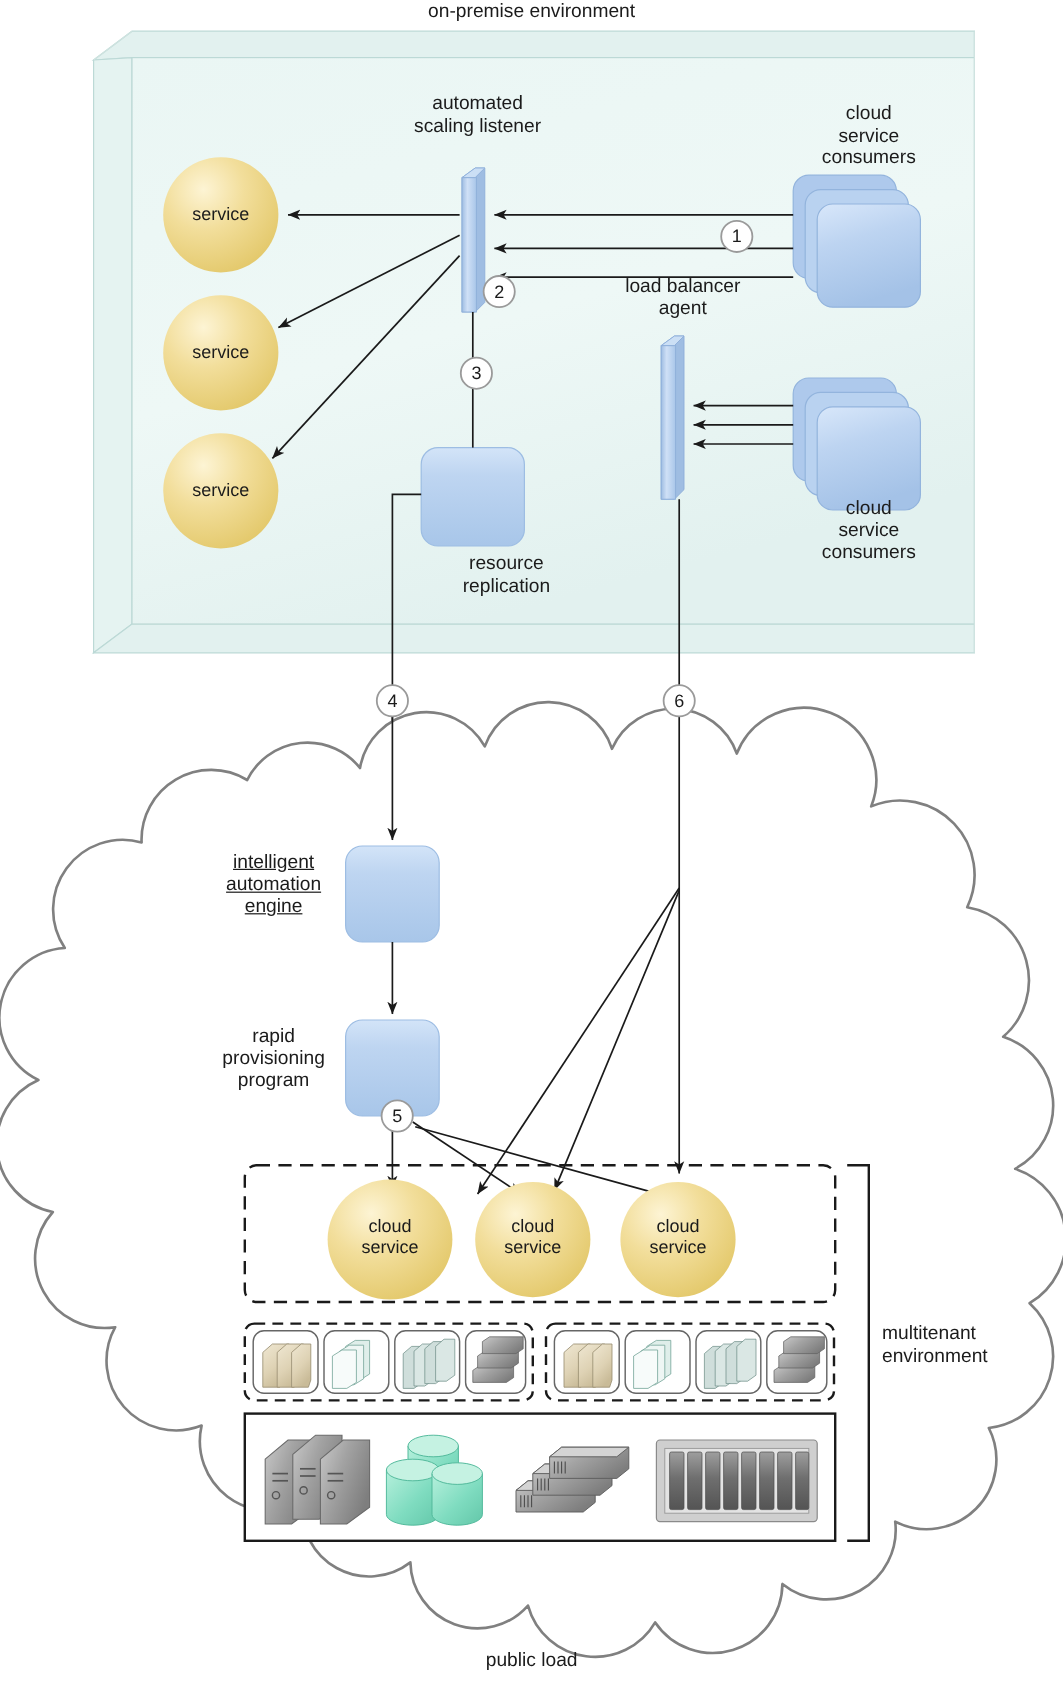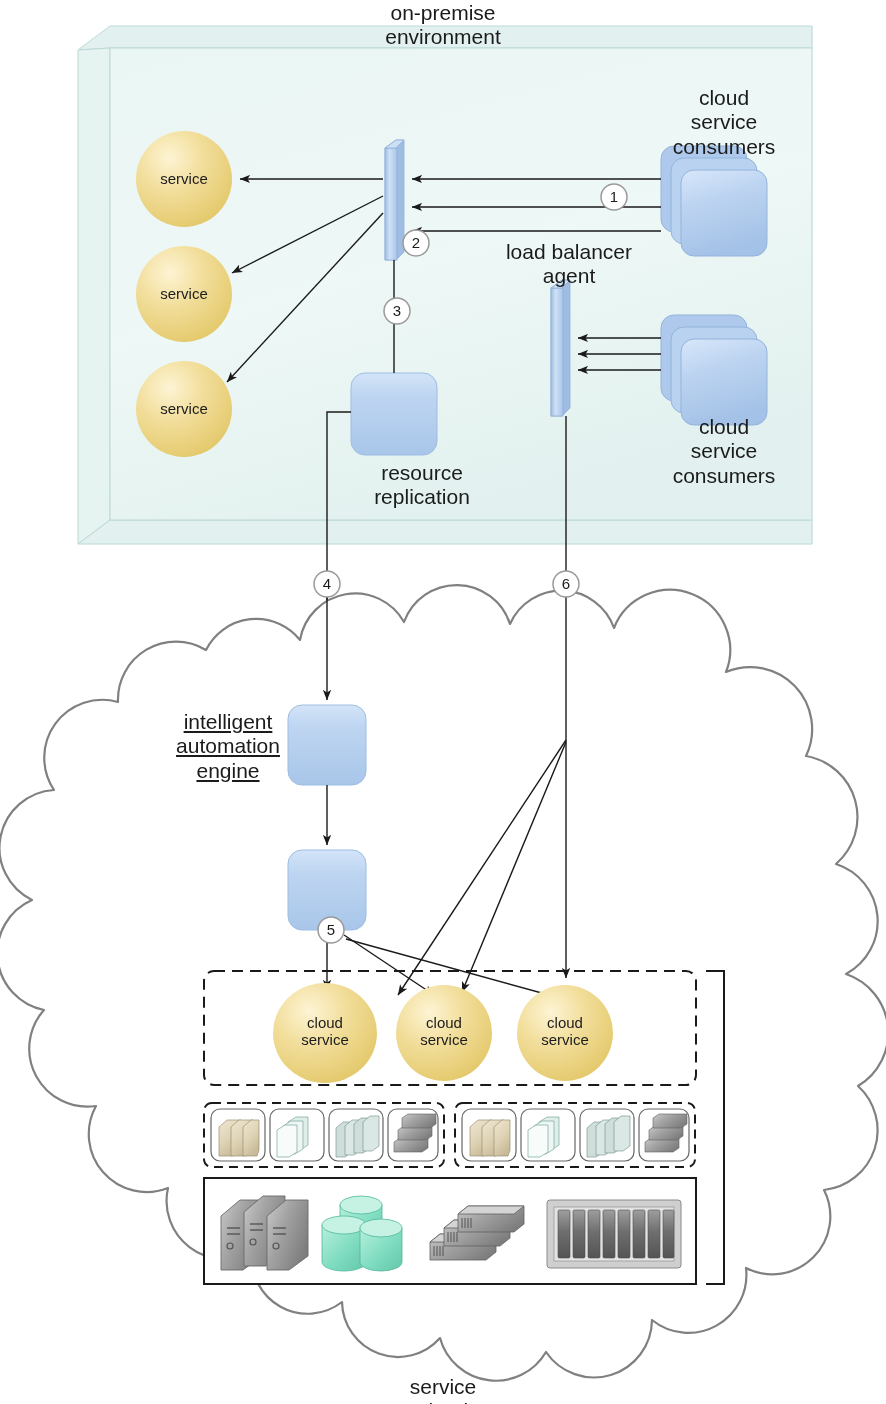--- a/index.html
+++ b/index.html
@@ -12,21 +12,21 @@
     width:886px;
     height:1404px;
     overflow:hidden;
     background:#ffffff;
   }
   #art{position:absolute;left:0;top:0;width:886px;height:1404px;}
   .lbl{
     position:absolute;
     text-align:center;
     line-height:1.16;
-    font-size:21px;
+    font-size:16px;
     color:#1b1b1b;
     white-space:pre-line;
     pointer-events:none;
   }
   .lbl.node{font-size:15px;}
   .circ-txt{
     font-size:15px;
     fill:#1b1b1b;
     font-family:"Liberation Sans","DejaVu Sans",sans-serif;
   }
@@ -404,43 +404,50 @@
       <text class="circ-txt" x="566" y="589" text-anchor="middle">6</text>
     </g>
   </svg>
 
   <div class="lbl" style="left:343px;top:1px;width:200px;">on-premise environment</div>
 
   <div class="lbl node" style="left:134px;top:170px;width:100px;">service</div>
   <div class="lbl node" style="left:134px;top:285px;width:100px;">service</div>
   <div class="lbl node" style="left:134px;top:400px;width:100px;">service</div>
 
-
-  <div class="lbl" style="left:494px;top:240px;width:150px;">load balancer
+  <div class="lbl" style="left:313px;top:78px;width:170px;">automated
+scaling listener</div>
+
+  <div class="lbl" style="left:494px;top:230px;width:150px;">load balancer
 agent</div>
 
   <div class="lbl" style="left:329px;top:461px;width:130px;padding-left:28px;">resource
 replication</div>
 
   <div class="lbl" style="left:659px;top:86px;width:130px;">cloud
 service
 consumers</div>
 
   <div class="lbl" style="left:659px;top:415px;width:130px;">cloud
 service
 consumers</div>
 
   <div class="lbl" style="left:168px;top:710px;width:120px;text-decoration:underline;">intelligent
 automation
 engine</div>
 
+  <div class="lbl" style="left:168px;top:855px;width:120px;">rapid
+provisioning
+program</div>
 
   <div class="lbl node" style="left:275px;top:1014px;width:100px;">cloud
 service</div>
   <div class="lbl node" style="left:394px;top:1014px;width:100px;">cloud
 service</div>
   <div class="lbl node" style="left:515px;top:1014px;width:100px;">cloud
 service</div>
 
-
-  <div class="lbl" style="left:383px;top:1375px;width:120px;">service cloud</div>
+  <div class="lbl" style="left:735px;top:1103px;width:140px;text-align:left;">multitenant
+environment</div>
+
+  <div class="lbl" style="left:383px;top:1375px;width:120px;">public load</div>
 
 </div>
 
 </body></html>

